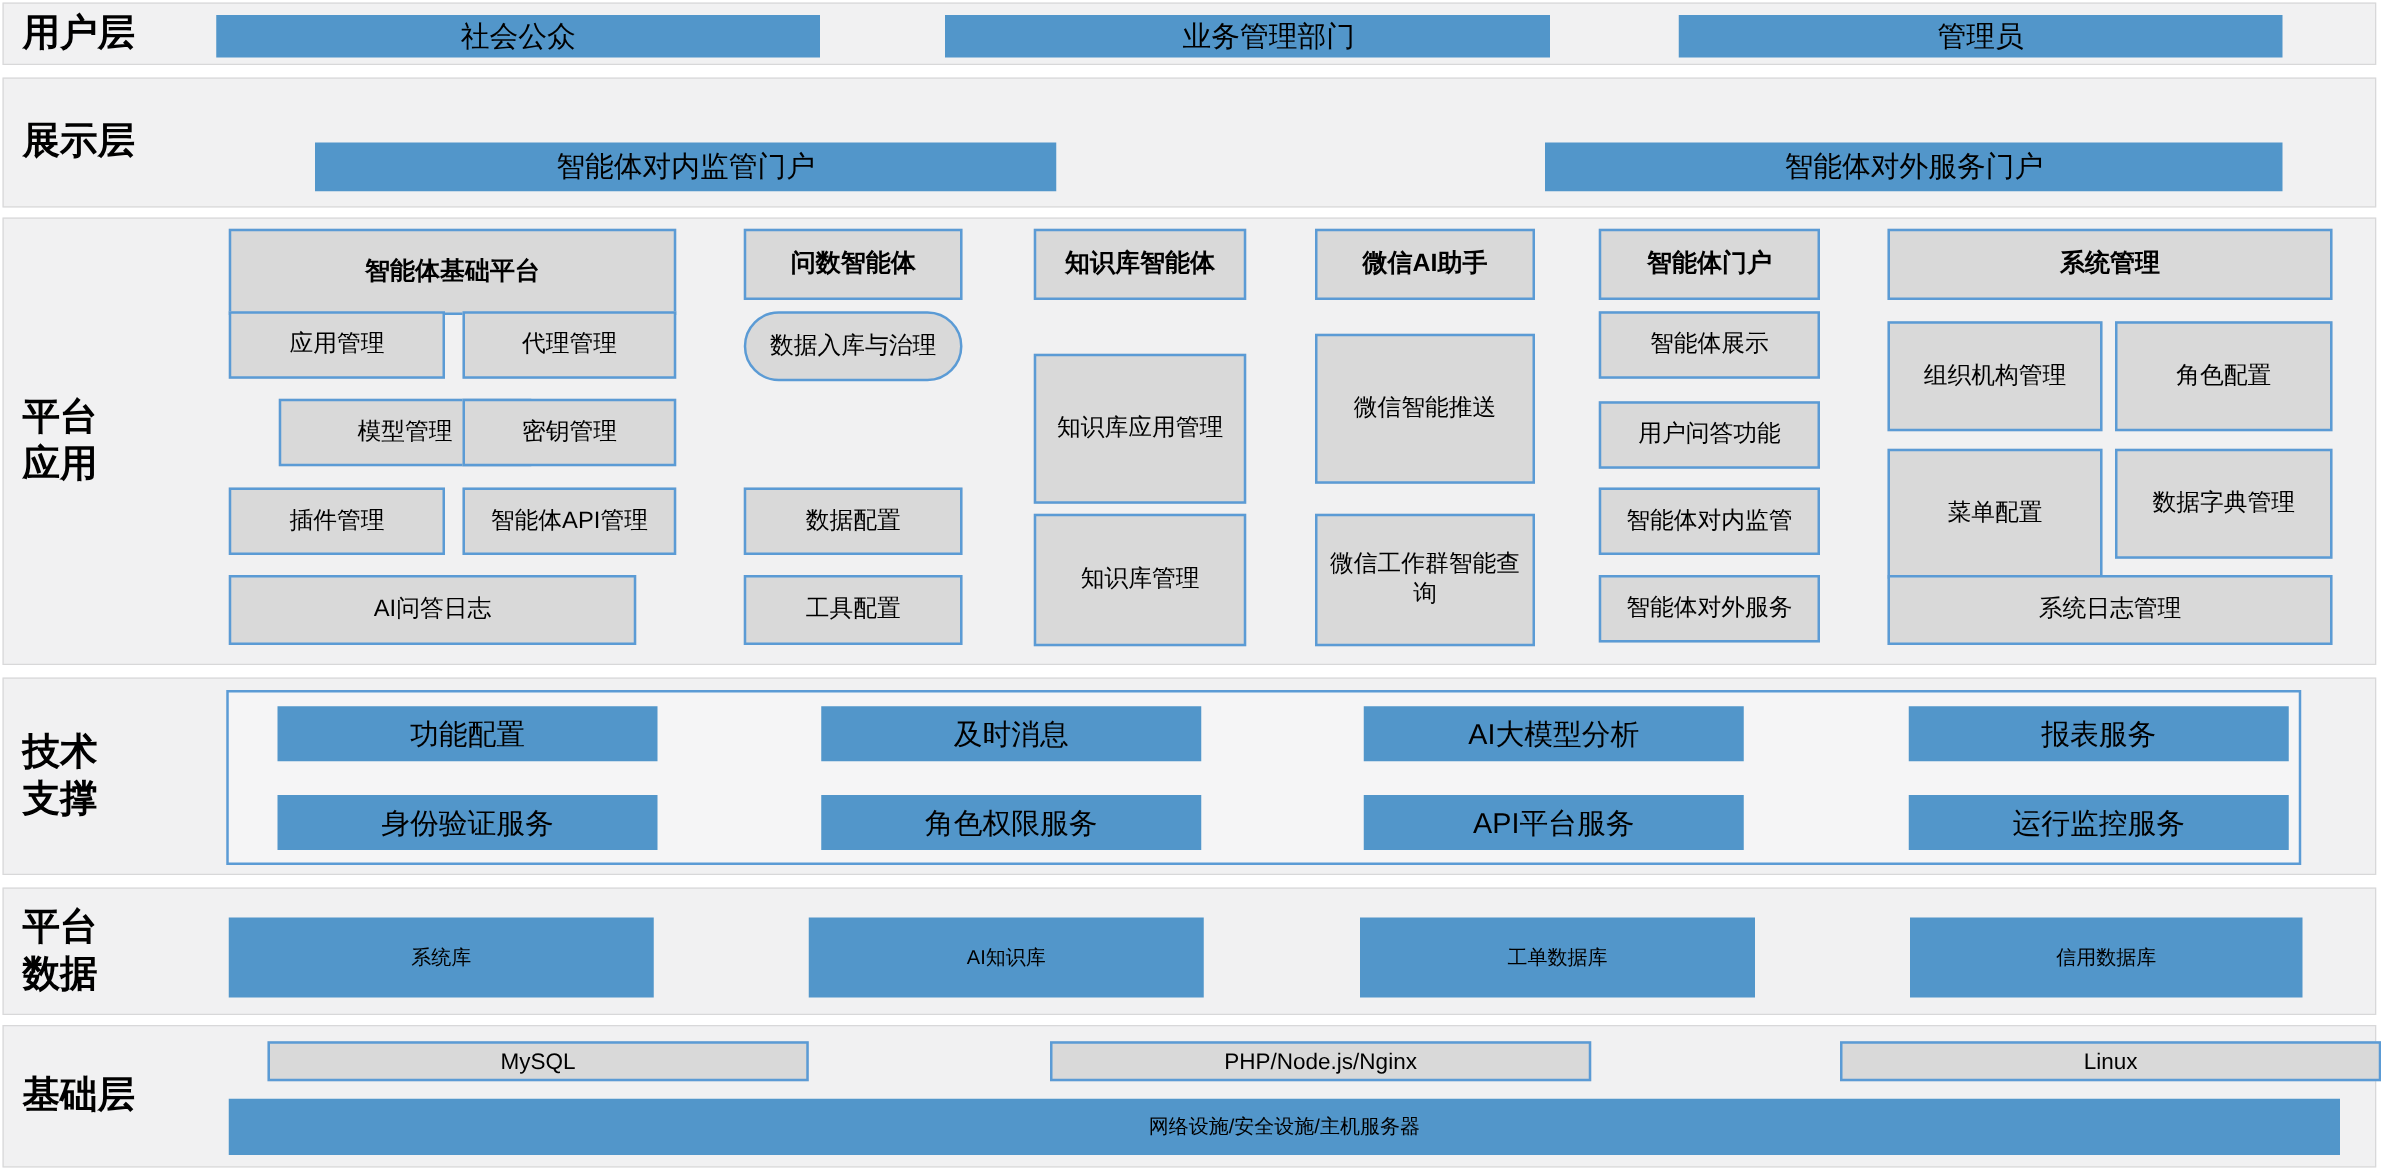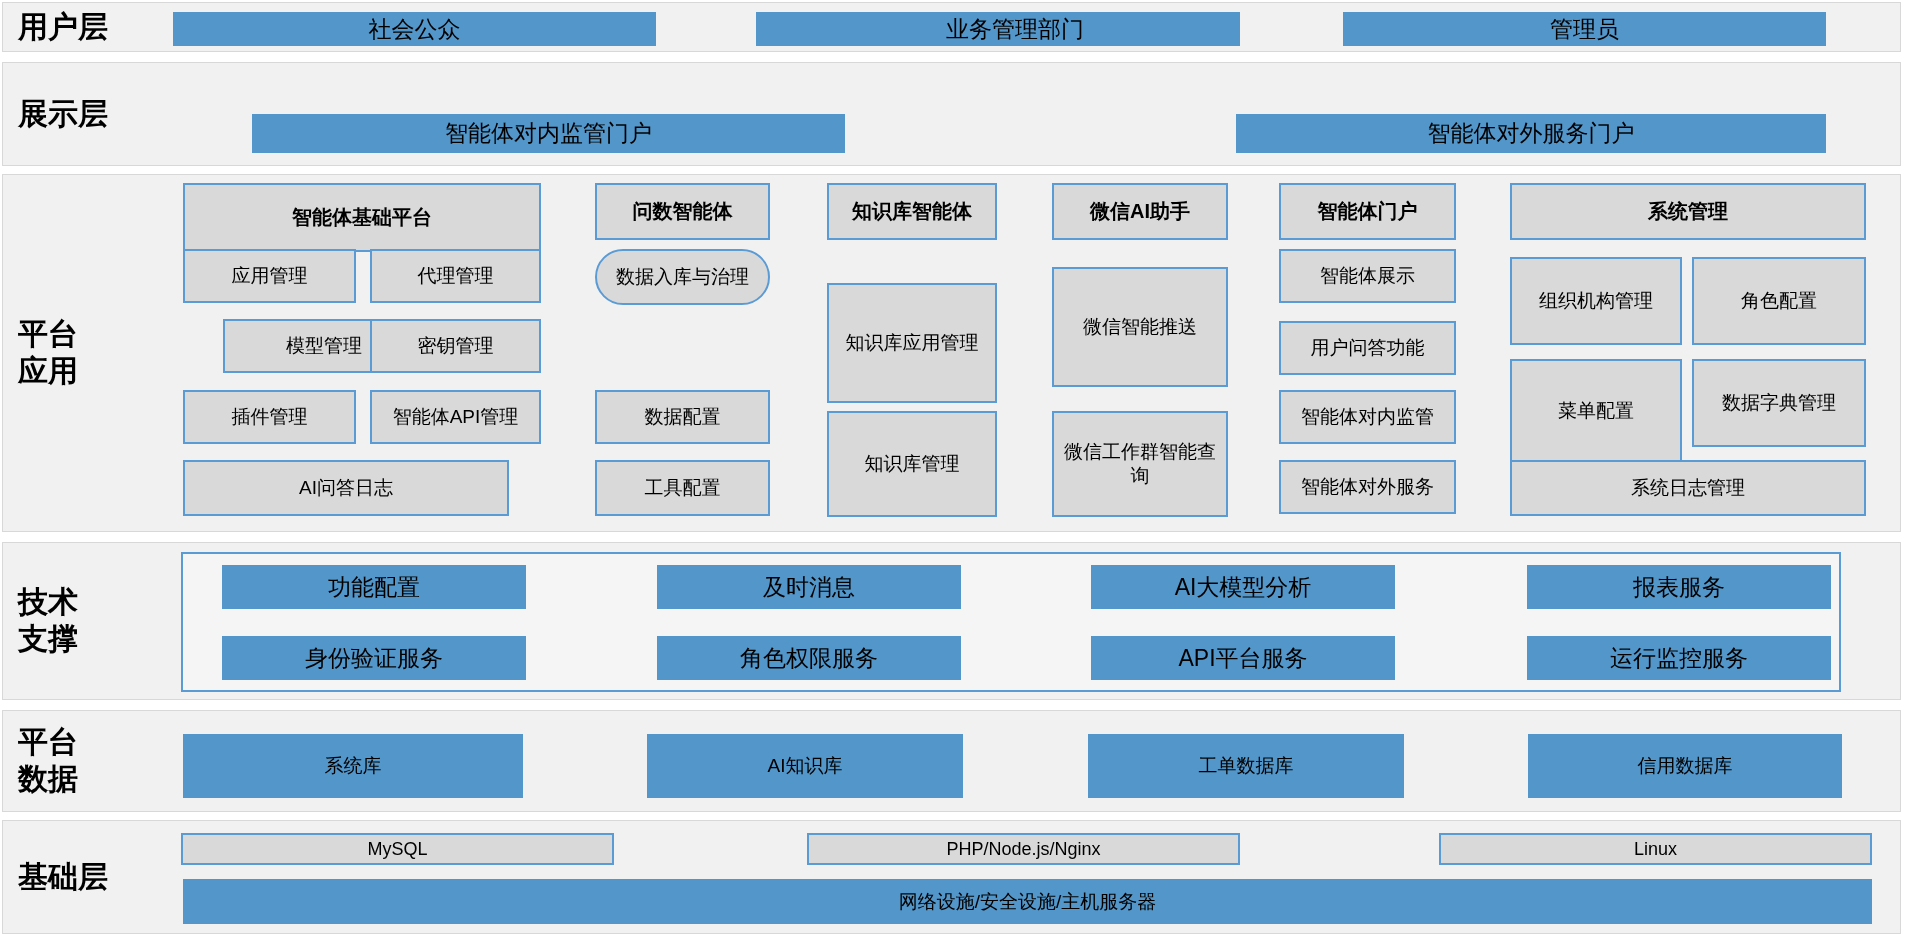--- a/index.html
+++ b/index.html
@@ -9,22 +9,22 @@
   .layer-label{position:absolute;left:15px;top:50%;transform:translateY(-50%);
                font-weight:bold;font-size:30px;line-height:1.22;color:#000;white-space:nowrap;}
   .layer-label span{display:block;}
   .bluebar{position:absolute;background:#5296ca;display:flex;align-items:center;justify-content:center;
            font-size:23px;color:#000;text-align:center;box-sizing:border-box;}
   .graybox{position:absolute;background:#d9d9d9;border:2px solid #5b9bd5;display:flex;align-items:center;
            justify-content:center;font-size:19px;text-align:center;box-sizing:border-box;line-height:1.25;padding:2px;}
   .colhead{font-weight:bold;font-size:20px;}
   .column{position:absolute;top:0;height:100%;}
   .tech-frame{position:absolute;border:2px solid #5b9bd5;background:#f5f5f6;box-sizing:border-box;}
-  .smalltext{font-size:19px;}
-  .basetext{font-size:18px;}
+  .smalltext{font-size:16px;}
+  .basetext{font-size:18px;margin-left:33px;}
 </style>
 </head>
 <body>
 
 <div class="page">
 
   <div class="band" style="top:2px;height:50px;">
     <div class="layer-label">用户层</div>
     <div class="bluebar" style="left:170px;top:9px;width:483px;height:34px;">社会公众</div>
     <div class="bluebar" style="left:753px;top:9px;width:484px;height:34px;padding-left:34px;">业务管理部门</div>

